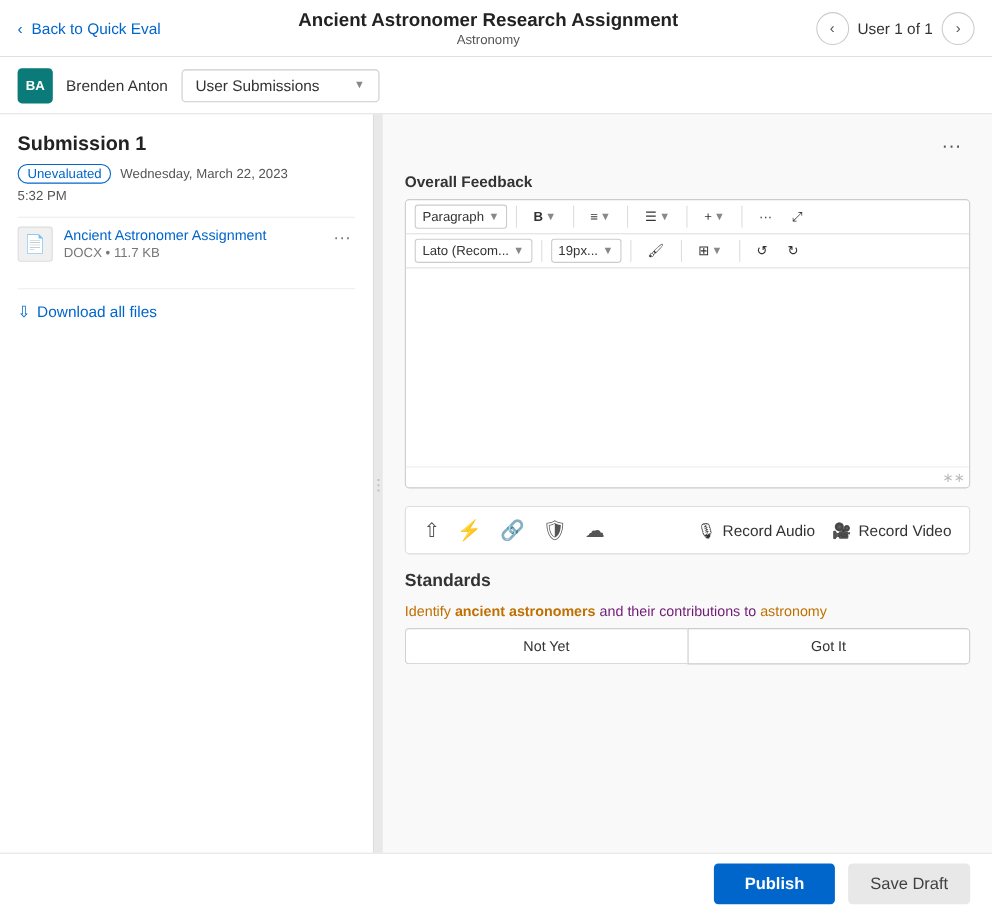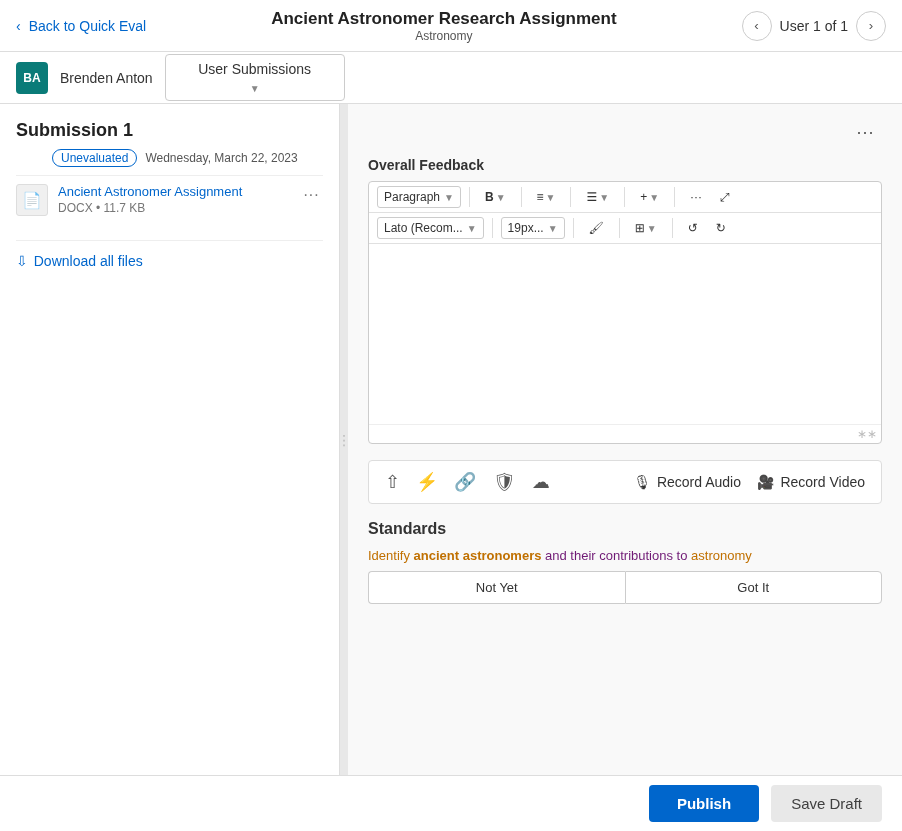--- a/index.html
+++ b/index.html
@@ -89,21 +89,20 @@
       gap: 6px;
       border: 1px solid #ccc;
       border-radius: 4px;
       padding: 6px 12px;
       background: #fff;
       cursor: pointer;
       font-size: 14px;
       color: #333;
       min-width: 180px;
       justify-content: space-between;
-      flex-direction: column;
     }
 
     
     .main-content {
       display: flex;
       height: calc(831px - 52px - 52px - 56px);
     }
 
     
     .left-panel {
@@ -118,21 +117,20 @@
       font-size: 18px;
       font-weight: 700;
       color: #222;
       margin-bottom: 8px;
     }
     .submission-meta {
       display: flex;
       align-items: center;
       gap: 8px;
       margin-bottom: 4px;
-      margin-left: 36px;
     }
     .badge-unevaluated {
       border: 1px solid #0066cc;
       color: #0066cc;
       border-radius: 12px;
       padding: 1px 8px;
       font-size: 12px;
     }
     .submission-date {
       font-size: 12px;
@@ -474,20 +472,21 @@
 </div>
 
 <div class="main-content">
 
   <div class="left-panel">
     <div class="submission-title">Submission 1</div>
     <div class="submission-meta">
       <span class="badge-unevaluated">Unevaluated</span>
       <span class="submission-date">Wednesday, March 22, 2023</span>
     </div>
+    <div class="submission-time">5:32 PM</div>
 
     <div class="file-item">
       <div class="file-icon">📄</div>
       <div class="file-info">
         <div class="file-name">Ancient Astronomer Assignment</div>
         <div class="file-meta">
           <span>DOCX</span>
           <span> • </span>
           <span>11.7 KB</span>
         </div>

